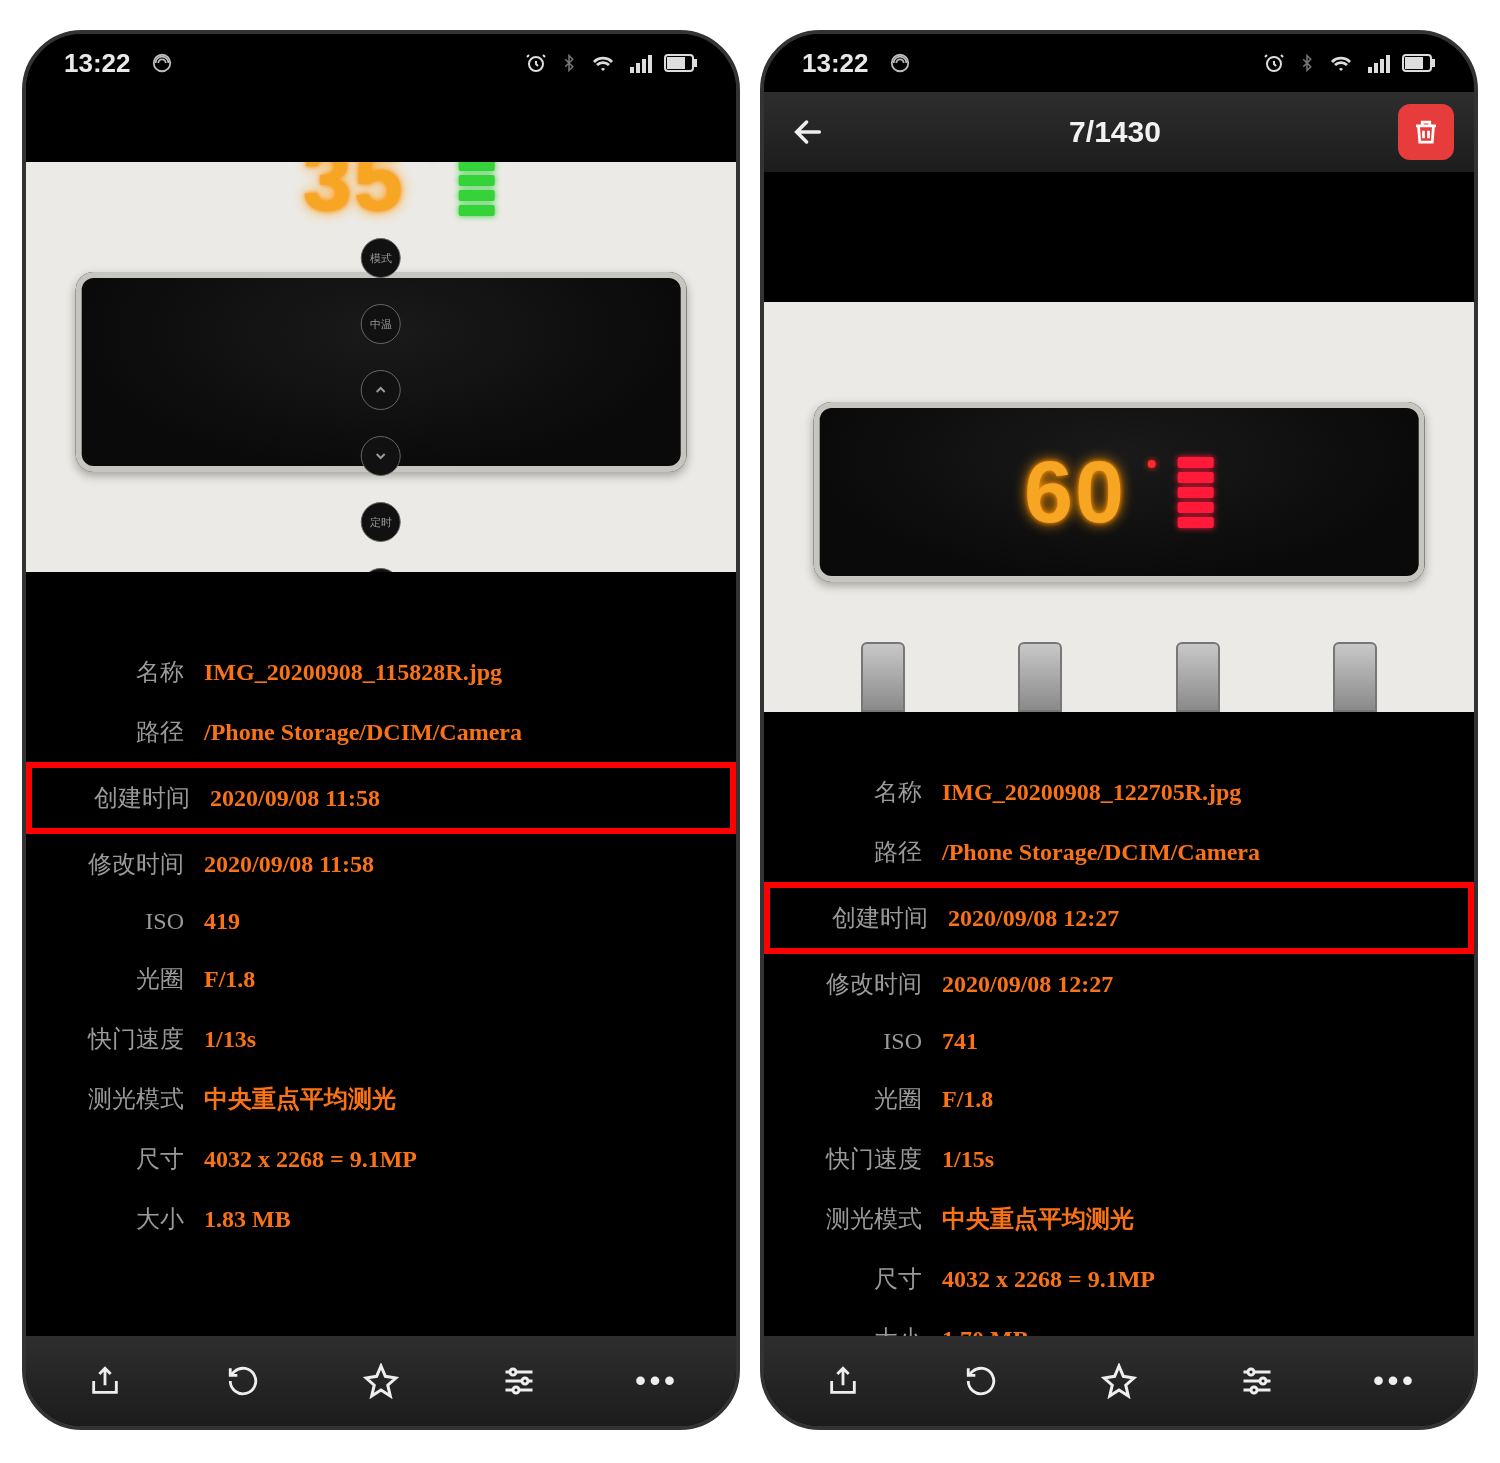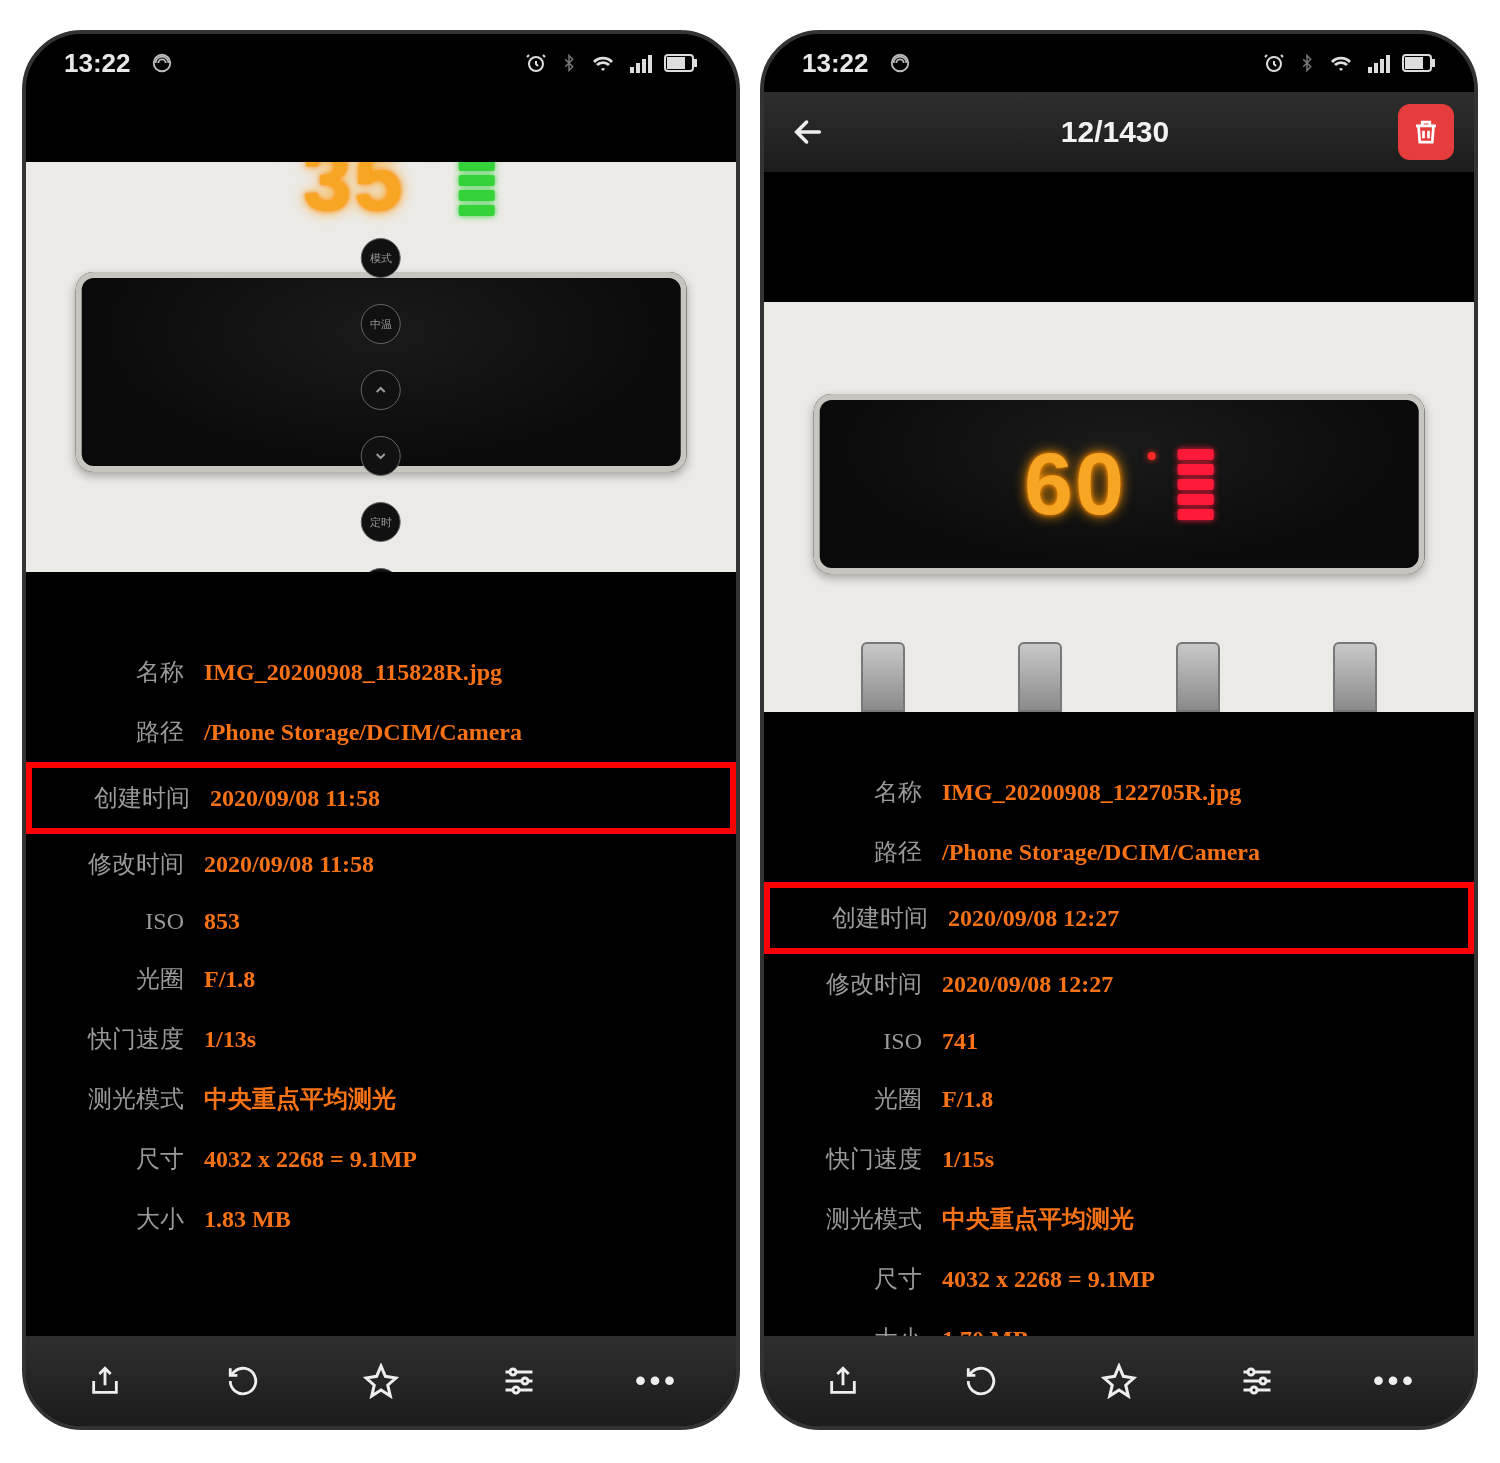--- a/index.html
+++ b/index.html
@@ -84,21 +84,21 @@
     width: 86%;
     border-radius: 18px;
     background: radial-gradient(ellipse at 50% 30%, #1a1a1a 0%, #0a0a0a 70%);
     box-shadow: inset 0 0 0 6px #c7c5c0, 0 4px 10px rgba(0,0,0,.3);
     display:flex;
     align-items:center;
     justify-content:center;
     flex-direction:column;
   }
   .panel.left  { top: 110px; height: 200px; }
-  .panel.right { top: 92px; height: 180px; }
+  .panel.right { top: 100px; height: 180px; }
   .panel-readout {
     display:flex; align-items:center; gap:22px;
   }
   .digits {
     font-family: "Arial Black", Arial, sans-serif;
     font-size: 88px;
     font-weight: 900;
     letter-spacing: 2px;
     line-height: 1;
     text-shadow: 0 0 12px currentColor;
@@ -266,21 +266,21 @@
     <div class="info-row highlight-box">
       <span class="label">创建时间</span>
       <span class="value">2020/09/08 11:58</span>
     </div>
     <div class="info-row">
       <span class="label">修改时间</span>
       <span class="value">2020/09/08 11:58</span>
     </div>
     <div class="info-row">
       <span class="label">ISO</span>
-      <span class="value">853</span>
+      <span class="value">419</span>
     </div>
     <div class="info-row">
       <span class="label">光圈</span>
       <span class="value">F/1.8</span>
     </div>
     <div class="info-row">
       <span class="label">快门速度</span>
       <span class="value">1/13s</span>
     </div>
     <div class="info-row">
@@ -366,21 +366,21 @@
         </svg>
     </div>
   </div>
 
   <div class="appbar">
     <div class="back-btn">
       <svg width="34" height="34" viewBox="0 0 24 24" fill="none" stroke="#eee" stroke-width="2.5" stroke-linecap="round">
           <path d="M20 12H5M11 5l-7 7 7 7"></path>
         </svg>
     </div>
-    <div class="title">12/1430</div>
+    <div class="title">7/1430</div>
     <div class="del-btn">
       <svg width="30" height="30" viewBox="0 0 24 24" fill="none" stroke="#fff" stroke-width="2.2">
           <path d="M4 7h16M9 7V4h6v3M6 7l1 13h10l1-13M10 11v6M14 11v6"></path>
         </svg>
     </div>
   </div>
 
   <div class="photo-area">
     <div class="photo-frame right">
       <div class="panel right">

